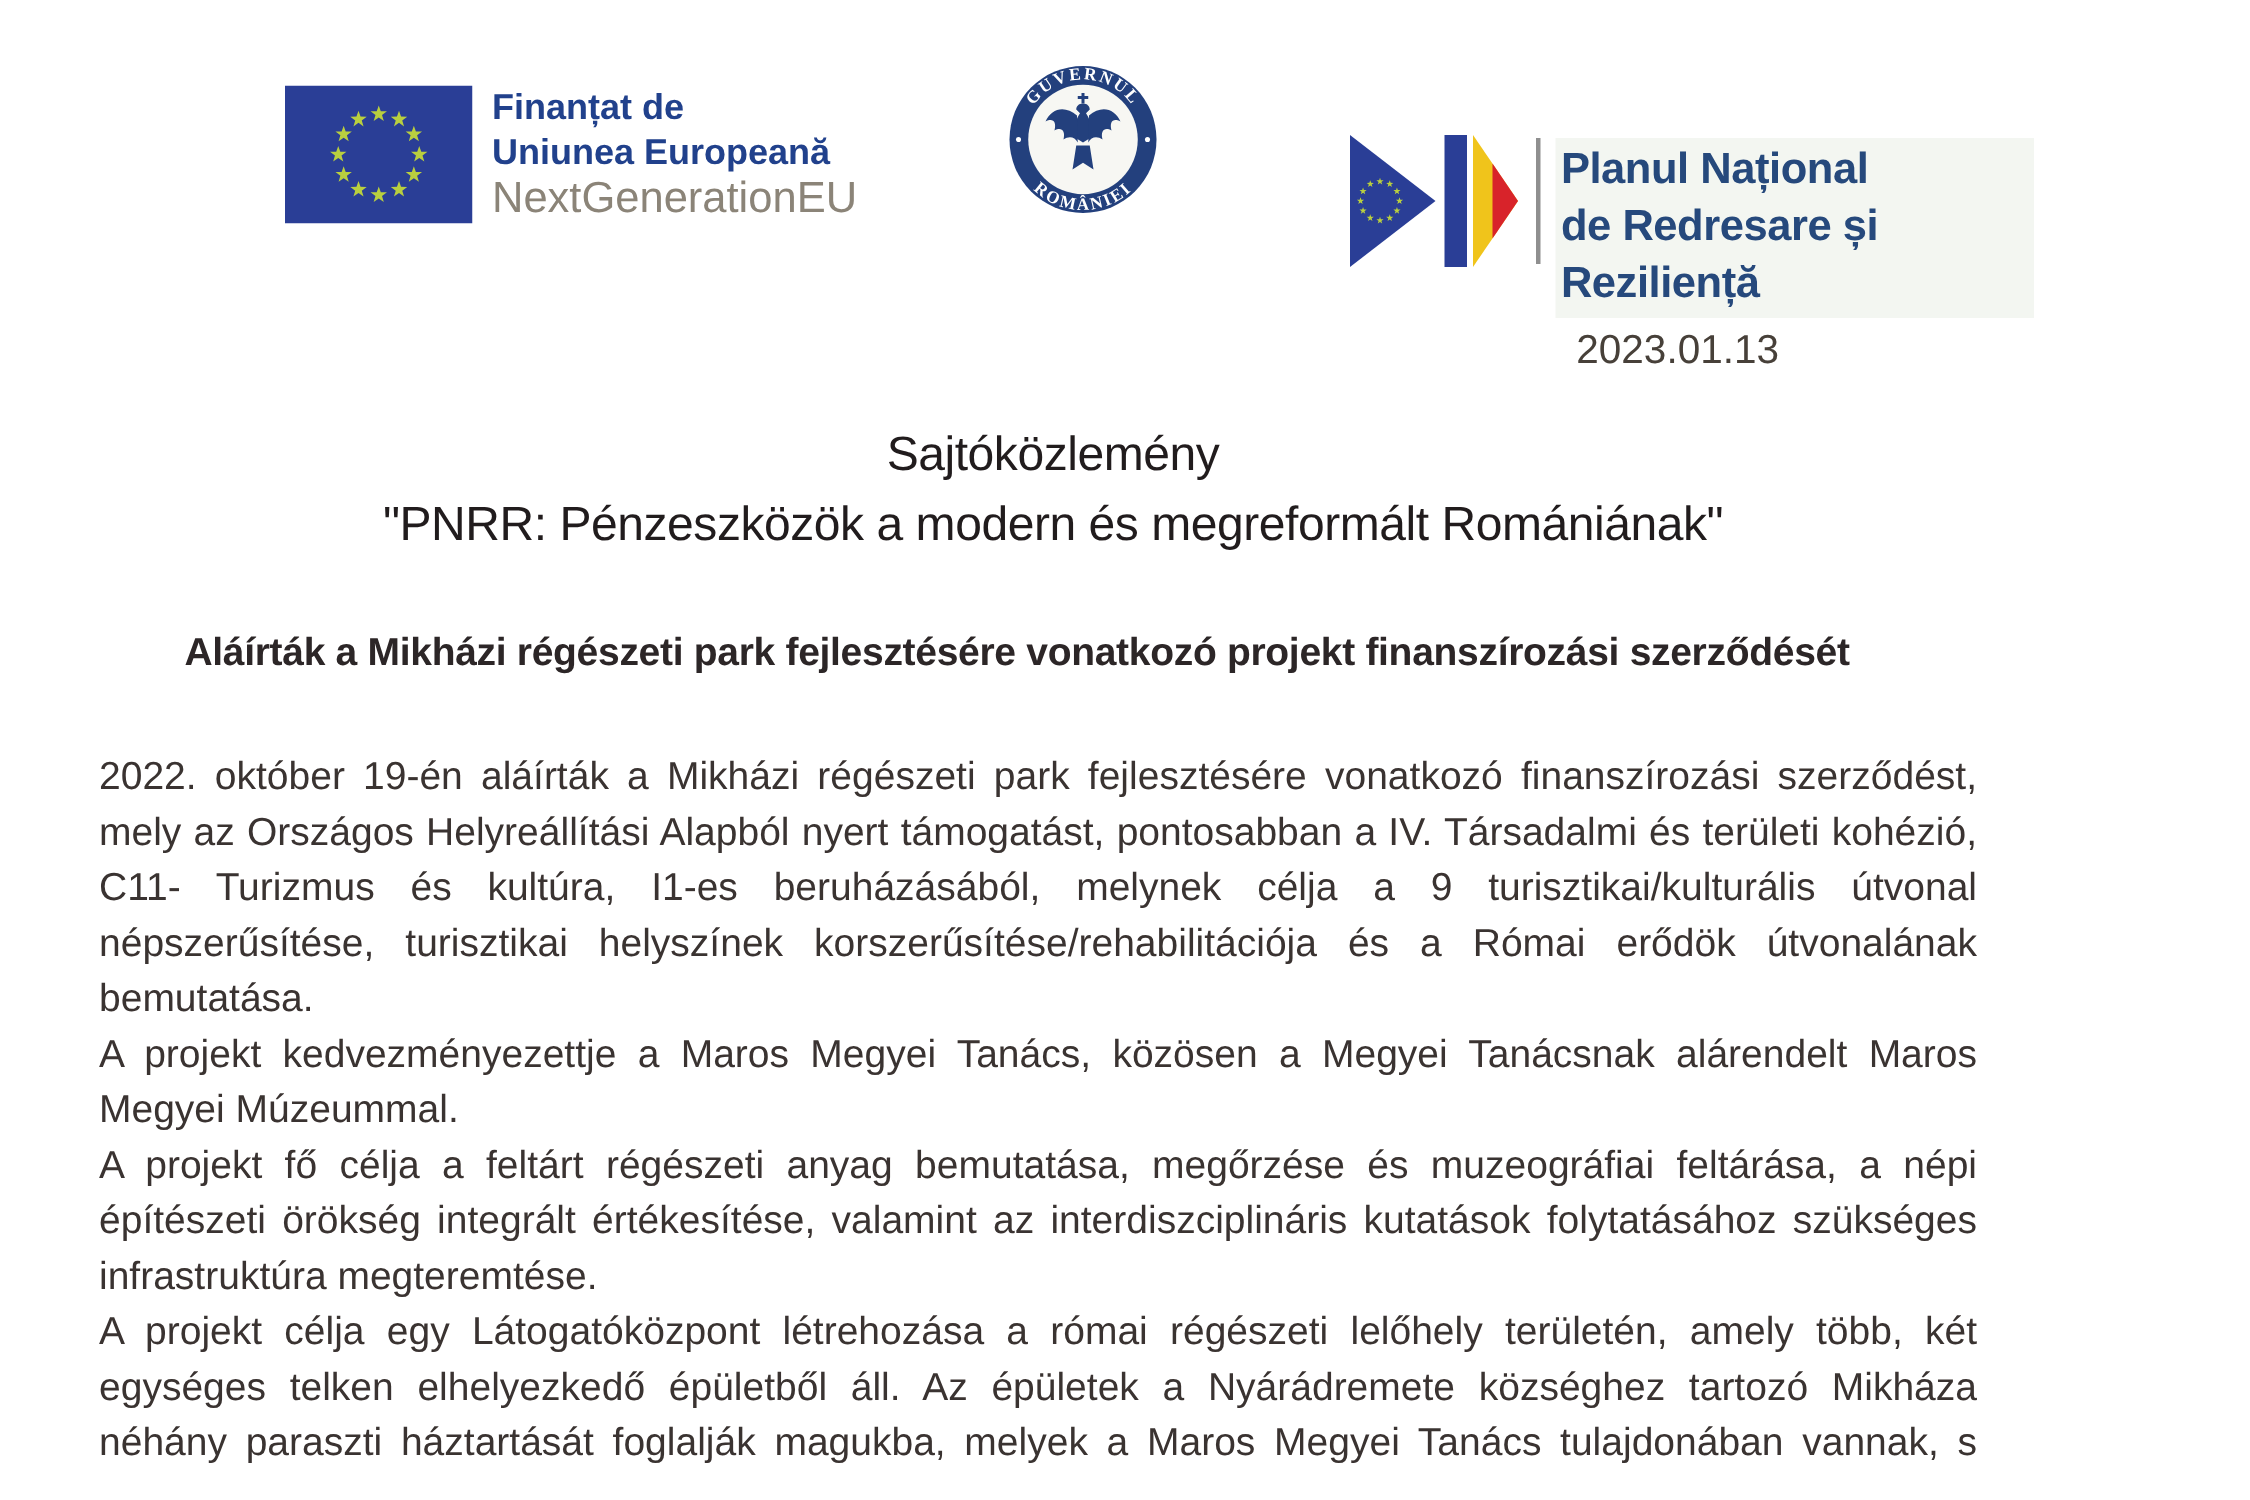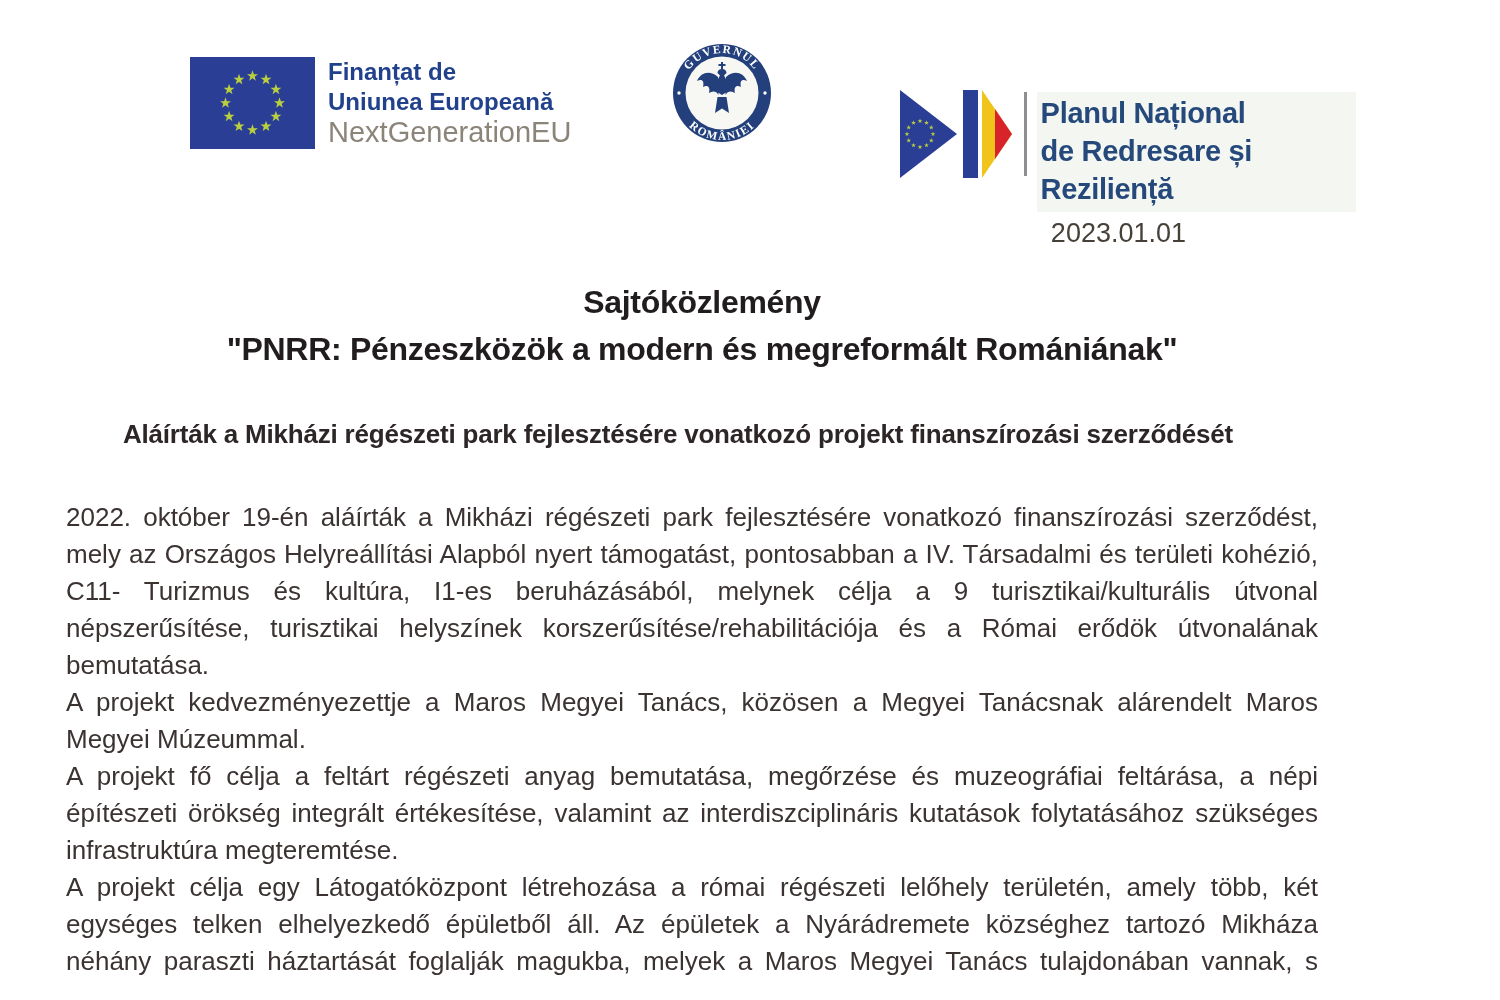--- a/index.html
+++ b/index.html
@@ -24,21 +24,21 @@
   .pnrr-shapes svg { display:block; }
   .pnrr-sep { width:3px; height:84px; background:#8f8f8f; margin-left:9px; margin-top:2px; }
   .pnrr-text { margin-left:10px; margin-top:2px; font-weight:bold; font-size:29px;
                line-height:38px; color:#26497c; background:#f3f6f1; padding:2px 12px 4px 4px;
                letter-spacing:-0.3px; }
 
   
   .doc-date { position:absolute; top:218px; right:170px; font-size:27px; color:#474039; }
 
   .doc-title { position:absolute; top:279px; left:0; right:0; text-align:center;
-               font-weight:bold; font-size:32px; line-height:47px; color:#211c1d;
+               font-weight:normal; font-size:32px; line-height:47px; color:#211c1d;
                letter-spacing:-0.3px;padding-left:48px; }
 
   .doc-subtitle { position:absolute; top:419px; left:0; right:0; text-align:center;
                   font-weight:bold; font-size:26px; color:#2c2627; letter-spacing:-0.2px; }
 
   .body-text { position:absolute; top:499px; left:38px; right:38px;
                font-size:26px; line-height:37px; color:#3a3331; }
   .bline { text-align:justify; text-align-last:justify;margin-left:28px; }
   .bline.para-end { text-align-last:left; }
 </style>
@@ -131,21 +131,21 @@
       </div>
       <div class="pnrr-sep"></div>
       <div class="pnrr-text">
         <div>Planul Național</div>
         <div>de Redresare și Reziliență</div>
       </div>
     </div>
 
   </div>
 
-  <div class="doc-date">2023.01.01</div>
+  <div class="doc-date">2023.01.13</div>
 
   <div class="doc-title">
     <div>Sajtóközlemény</div>
     <div>"PNRR: Pénzeszközök a modern és megreformált Romániának"</div>
   </div>
 
   <div class="doc-subtitle">Aláírták a Mikházi régészeti park fejlesztésére vonatkozó projekt finanszírozási szerződését</div>
 
   <div class="body-text">
     <div class="bline">2022. október 19-én aláírták a Mikházi régészeti park fejlesztésére vonatkozó finanszírozási szerződést,</div>

